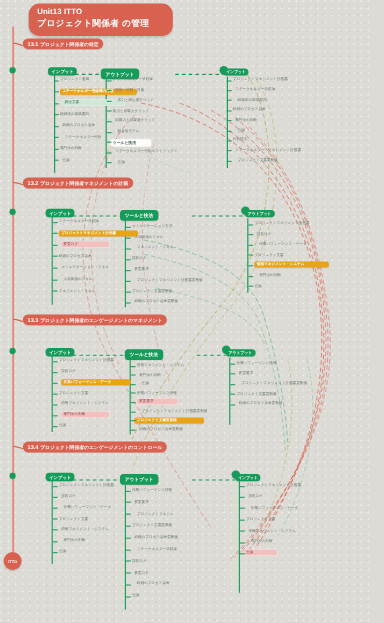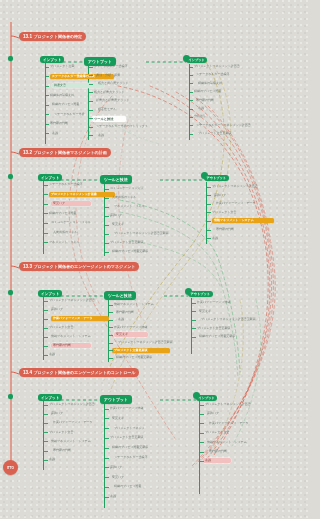--- a/index.html
+++ b/index.html
@@ -138,20 +138,24 @@
       <path d="M146 62 L186 62"></path>
       <path d="M55 180 L100 180"></path>
       <path d="M160 180 L204 180"></path>
       <path d="M55 296 L104 296"></path>
       <path d="M164 296 L188 296"></path>
       <path d="M55 400 L100 400"></path>
       <path d="M160 400 L196 400"></path>
     </g>
   </svg>
 
+  <div class="title-node">
+    <div class="l1">Unit13 ITTO</div>
+    <div class="l2">プロジェクト関係者 の管理</div>
+  </div>
 
   <div class="sec-pill" style="left:19px;top:32px;">
     <span class="num">13.1</span>
     <span class="txt">プロジェクト関係者の特定</span>
   </div>
   <div class="sec-pill" style="left:19px;top:148px;">
     <span class="num">13.2</span>
     <span class="txt">プロジェクト関係者マネジメントの計画</span>
   </div>
   <div class="sec-pill" style="left:19px;top:262px;">

